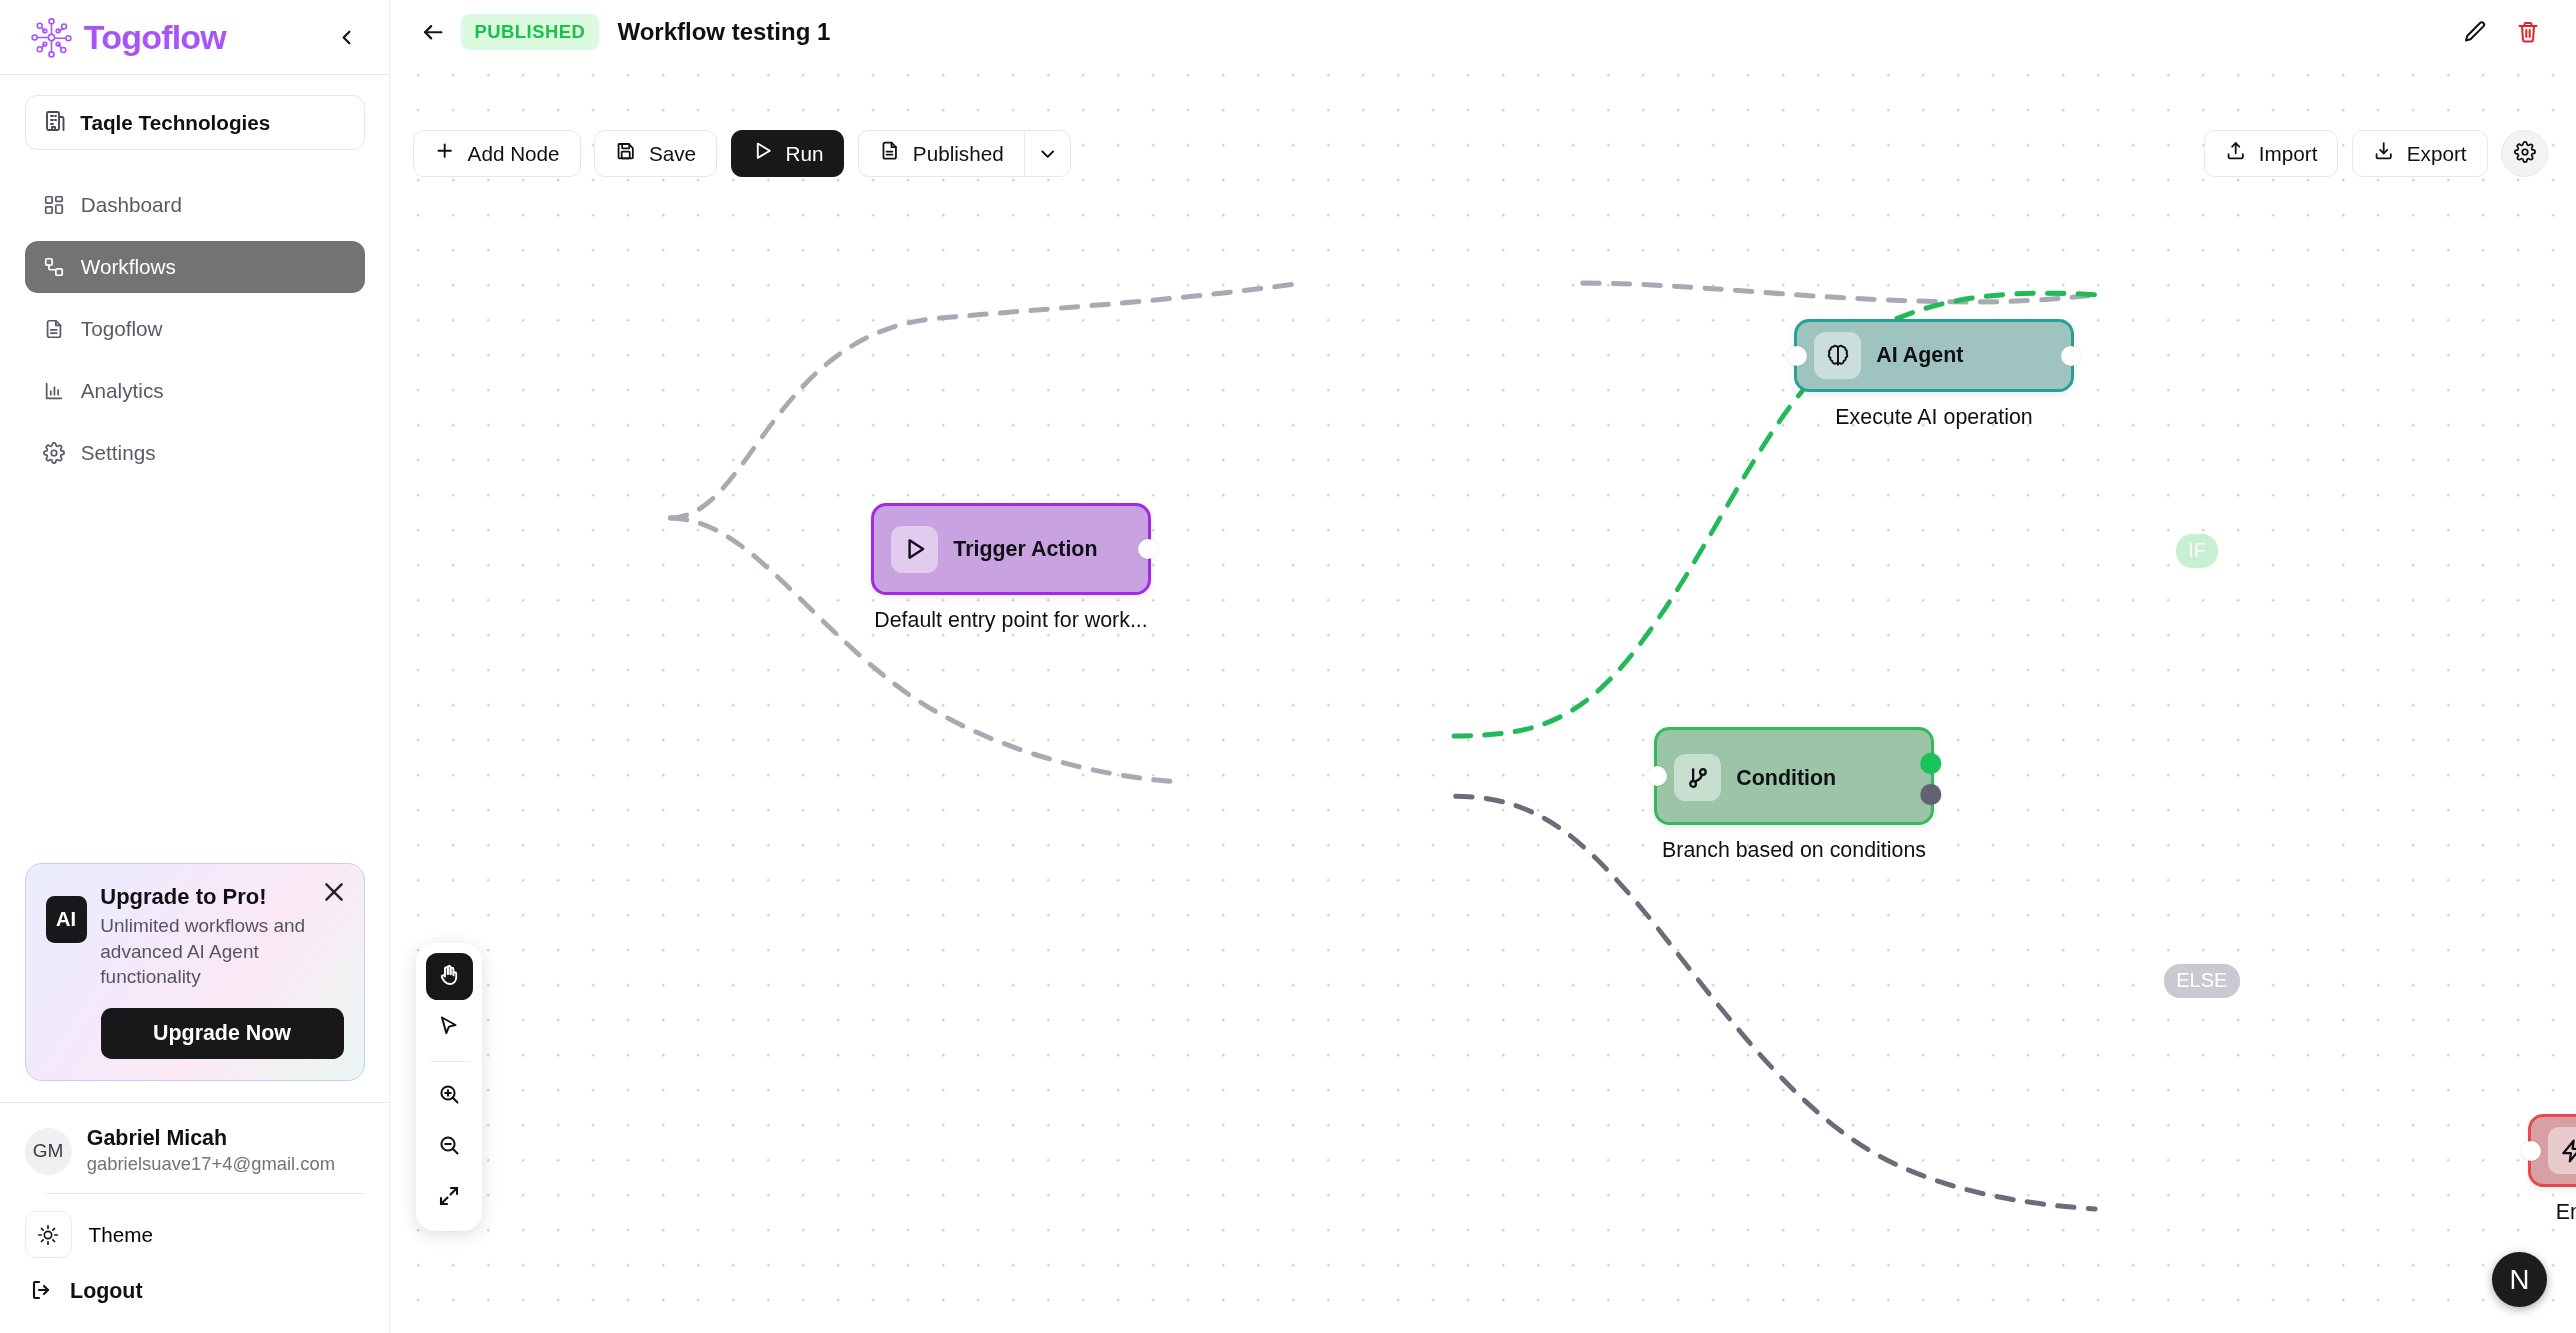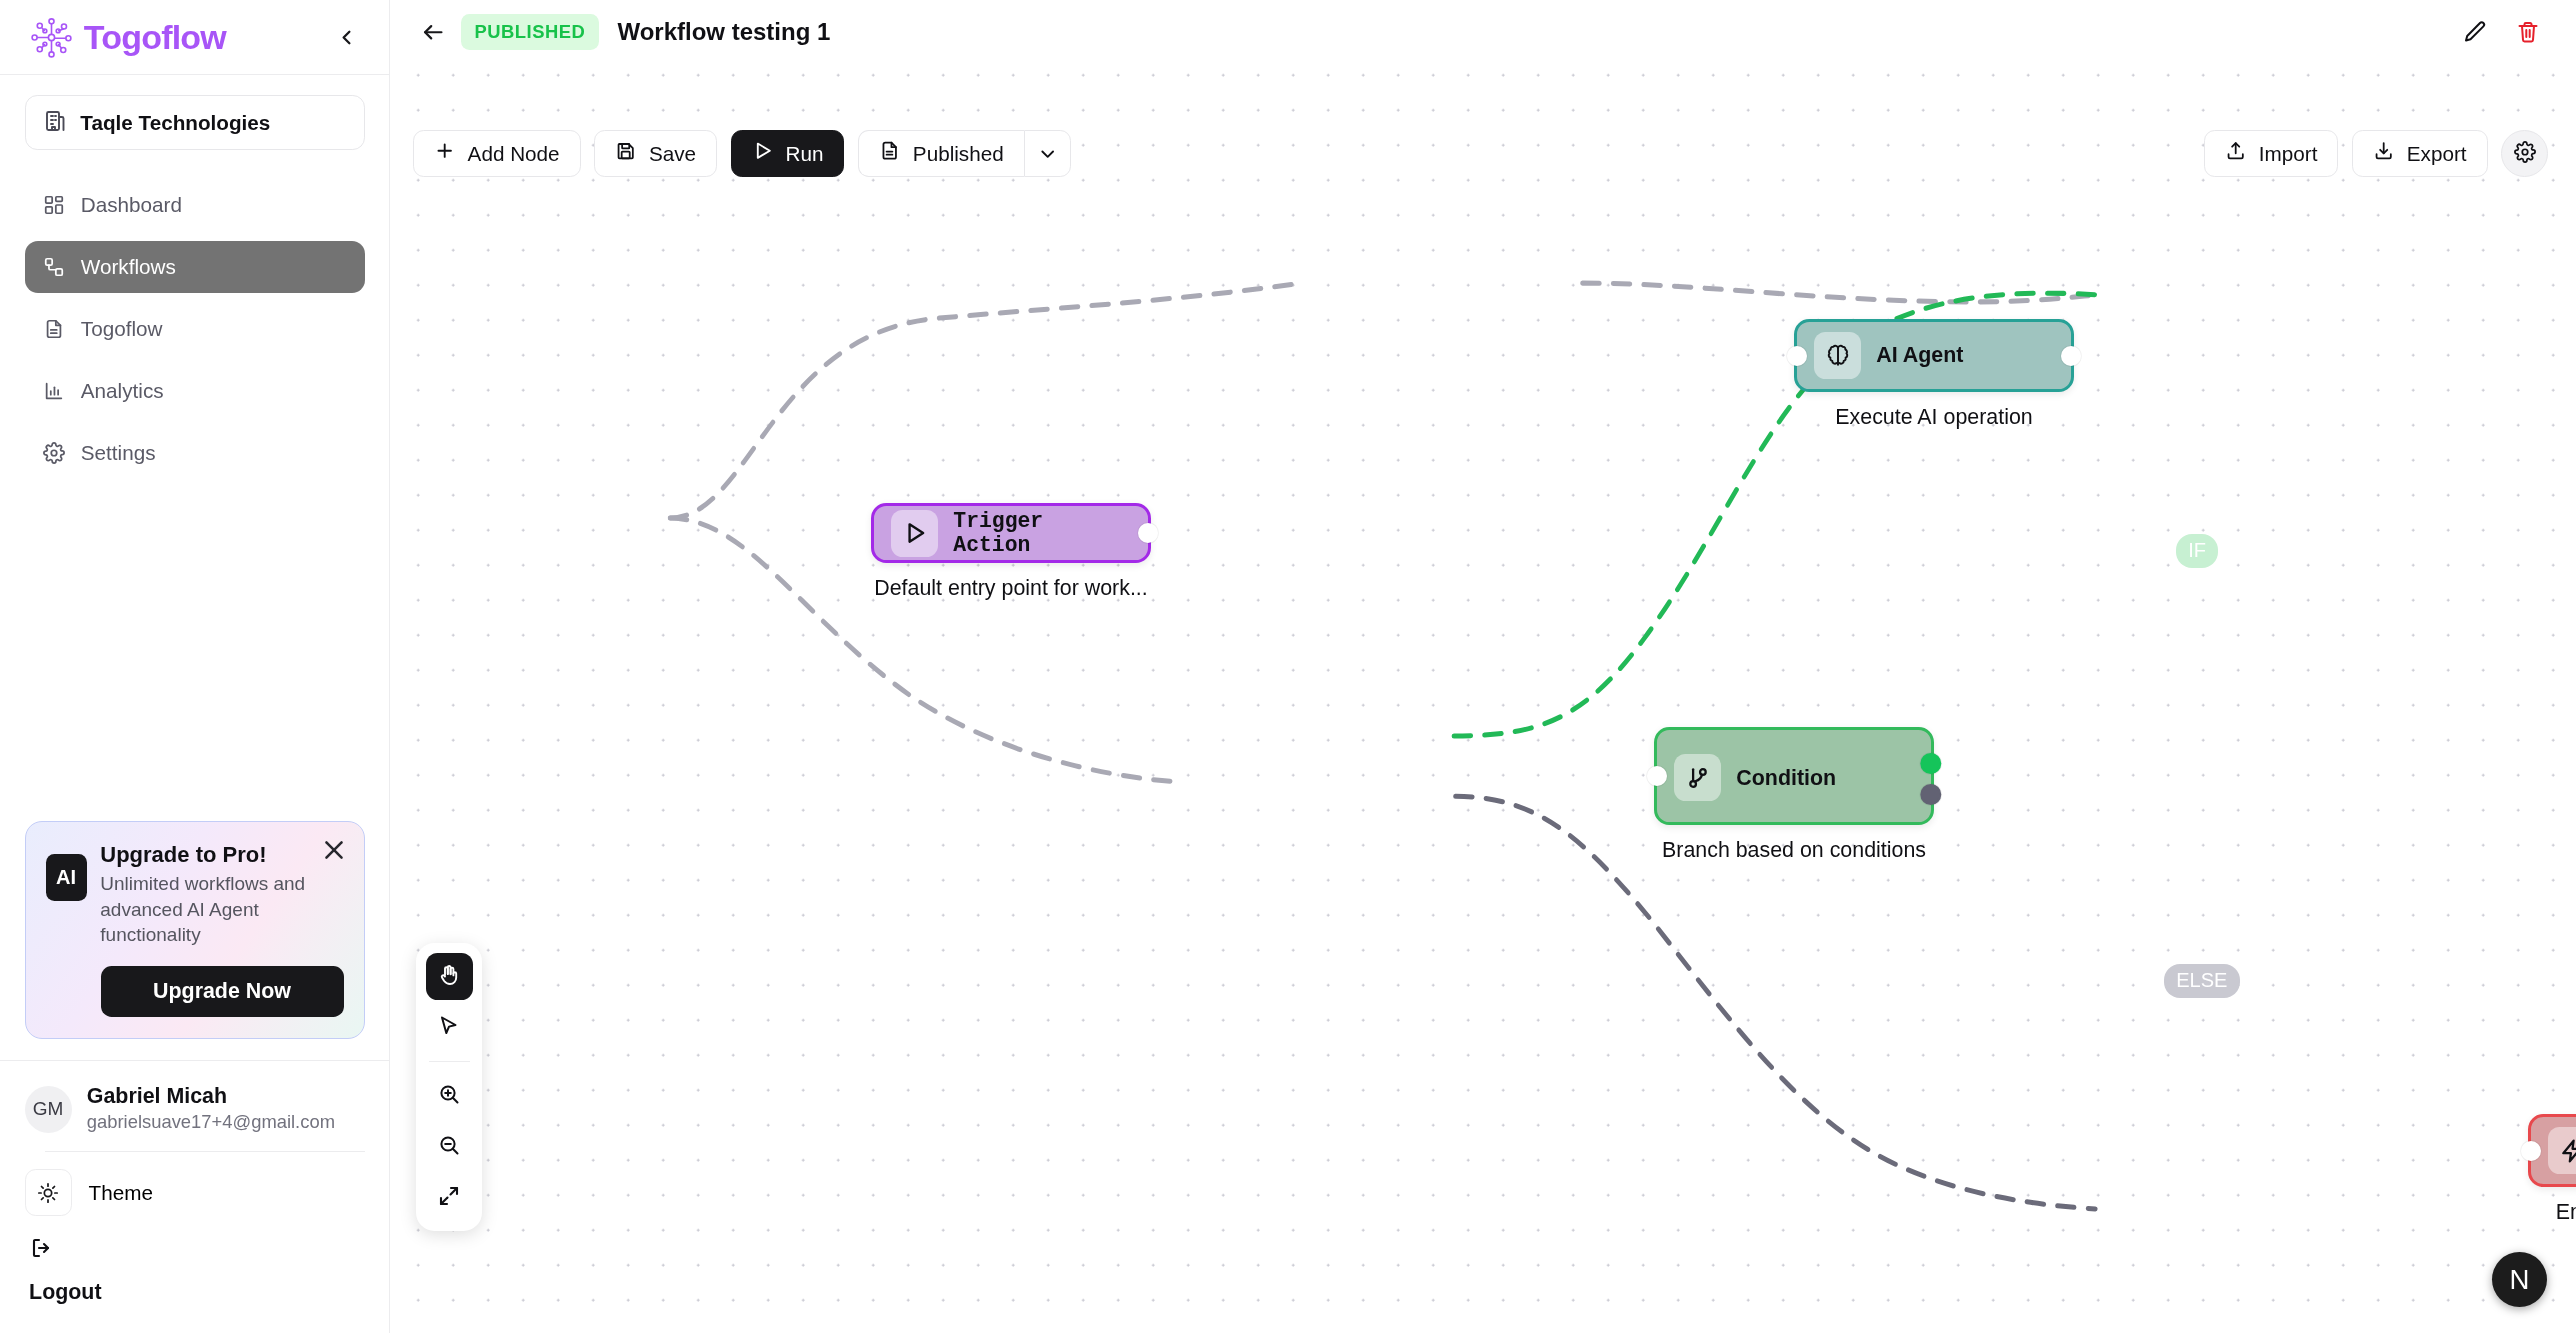--- a/index.html
+++ b/index.html
@@ -91,21 +91,21 @@
   .user-name { font-size: 21.4px; font-weight: 700; color: #101014; line-height: 1.2; }
   .user-mail { font-size: 18.4px; color: #72727e; line-height: 1.3; }
   .user-sep { height: 1.5px; background: #ececee; margin: 17px 0 0 20px; }
   .theme-row { display: flex; align-items: center; gap: 17px; padding: 17px 0 0 0; cursor: pointer; }
   .theme-btn {
     width: 47px; height: 47px; border: 1.5px solid #ececee; border-radius: 10.7px;
     display: flex; align-items: center; justify-content: center; background:#fff;
   }
   .theme-label { font-size: 20.7px; color: #000000; }
   .logout-row {
-    display: flex; align-items: flex-start; gap: 17px; padding: 20px 0 27.6px 4.6px; cursor: pointer; flex-direction: column;
+    display: flex; align-items: center; gap: 17px; padding: 20px 0 27.6px 4.6px; cursor: pointer;
   }
   .logout-label { font-size: 21.4px; font-weight: 700; color: #101014; }
 
   
   .main { flex: 1 1 auto; display: flex; flex-direction: column; min-width: 0; }
 
   .topbar {
     height: 64px; background: #ffffff; display: flex; align-items: center;
     padding: 0 27.6px 0 23px; flex: 0 0 64px;
   }
@@ -543,21 +543,21 @@
         </svg>
 
         <div class="edge-label if" style="left:1786px; top:484px;">
           <span>IF</span>
         </div>
         <div class="edge-label else" style="left:1774px; top:914px;">
           <span>ELSE</span>
         </div>
 
         <div class="node" style="left:481px; top:453px; width:280px;">
-          <div class="node-box" style="background:#c9a2e2; border:3.1px solid #a329e8; height:60px;font-family:Liberation Mono, monospace;">
+          <div class="node-box" style="background:#c9a2e2; border:3.1px solid #a329e8; height:92px;">
             <span class="node-icon">
               <svg viewBox="0 0 24 24" width="26" height="26" fill="none" stroke="#101014" stroke-width="2.2" stroke-linejoin="round">
                   <polygon points="7 4 19.5 12 7 20"></polygon>
                 </svg>
             </span>
             <span class="node-label">Trigger Action</span>
             <span class="handle right"></span>
           </div>
           <div class="node-sub">Default entry point for work...</div>
         </div>

